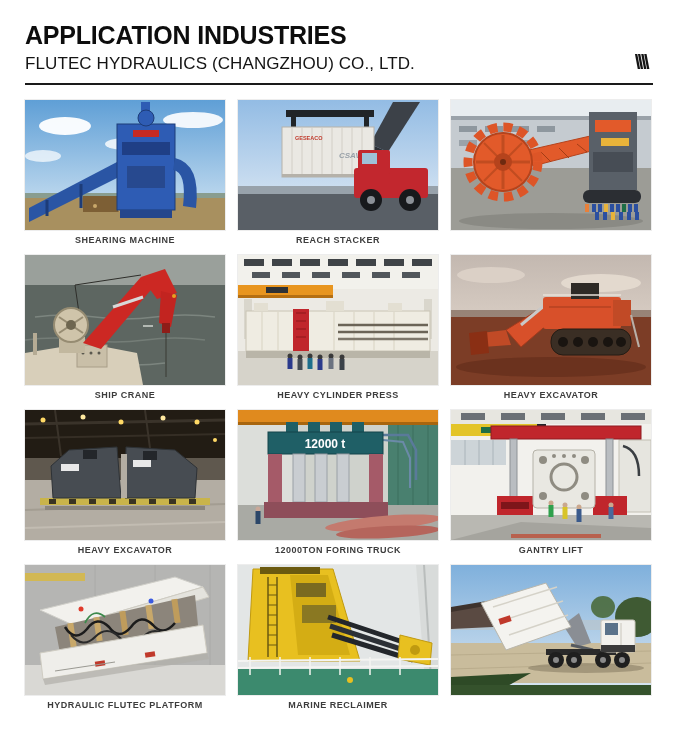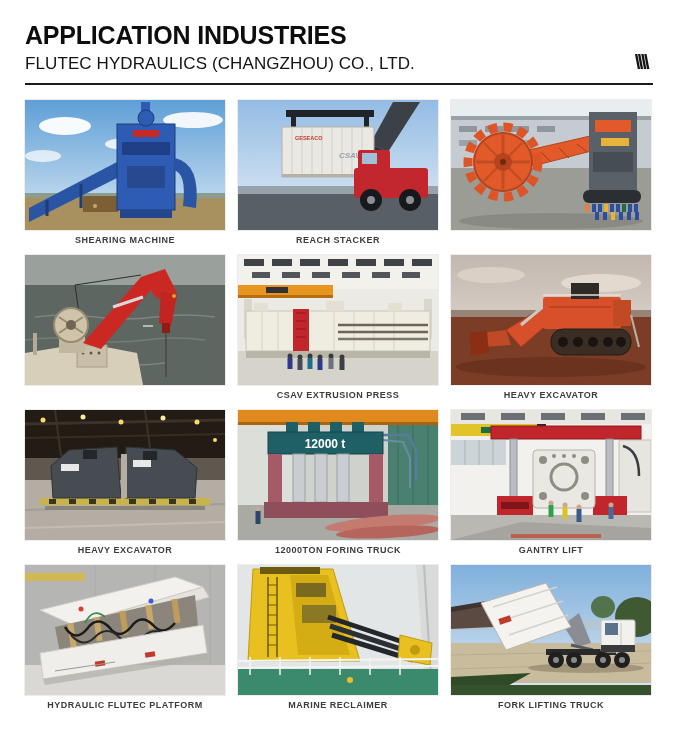--- a/index.html
+++ b/index.html
@@ -190,20 +190,21 @@
         <line x1="34" y1="78" x2="58" y2="62" stroke="#968c72" stroke-width="2"></line>
         <circle cx="46" cy="70" r="5" fill="#6e6650"></circle>
         <polygon points="58,88 116,22 130,30 76,94" fill="#cc2823"></polygon>
         <line x1="88" y1="52" x2="118" y2="42" stroke="#d8d8d8" stroke-width="3"></line>
         <polygon points="116,22 140,14 152,38 132,44" fill="#cc2823"></polygon>
         <polygon points="136,36 152,40 146,72 134,68" fill="#c22420"></polygon>
         <line x1="141" y1="70" x2="141" y2="122" stroke="#3a3a34"></line>
         <rect x="137" y="68" width="8" height="10" fill="#8e1d18"></rect>
         <circle cx="149" cy="41" r="2" fill="#e8a020"></circle>
       </svg>
+      <figcaption>SHIP CRANE</figcaption>
     </figure>
 
     <figure>
       <svg class="photo" viewBox="0 0 200 130">
         <rect width="200" height="130" fill="#eceae4"></rect>
         <rect width="200" height="34" fill="#f2f1ec"></rect>
         <rect x="6" y="4" width="20" height="7" fill="#3f4347"></rect>
           <rect x="34" y="4" width="20" height="7" fill="#3f4347"></rect>
         <rect x="62" y="4" width="20" height="7" fill="#3f4347"></rect>
           <rect x="90" y="4" width="20" height="7" fill="#3f4347"></rect>
@@ -249,21 +250,21 @@
           <circle cx="72" cy="101" r="2.5" fill="#3a3a3a"></circle>
             <rect x="69.5" y="103" width="5" height="11" fill="#1d6e8c"></rect>
           <circle cx="82" cy="102" r="2.5" fill="#3a3a3a"></circle>
             <rect x="79.5" y="104" width="5" height="11" fill="#2b3a8c"></rect>
           <circle cx="93" cy="101" r="2.5" fill="#3a3a3a"></circle>
             <rect x="90.5" y="103" width="5" height="11" fill="#6b7280"></rect>
           <circle cx="104" cy="102" r="2.5" fill="#3a3a3a"></circle>
             <rect x="101.5" y="104" width="5" height="11" fill="#3a4148"></rect>
         </g>
       </svg>
-      <figcaption>CSAV EXTRUSION PRESS</figcaption>
+      <figcaption>HEAVY CYLINDER PRESS</figcaption>
     </figure>
 
     <figure>
       <svg class="photo" viewBox="0 0 200 130">
         <defs>
             <linearGradient id="sky6" x1="0" y1="0" x2="0" y2="1">
           <stop offset="0" stop-color="#c3b8b0"></stop>
               <stop offset="1" stop-color="#ece1d6"></stop>
             </linearGradient>
           </defs>
@@ -519,17 +520,16 @@
         <rect x="150" y="80" width="34" height="7" fill="#3a3a3a"></rect>
         <circle cx="105" cy="95" r="8" fill="#1f1f1f"></circle>
           <circle cx="105" cy="95" r="3" fill="#8a8a8a"></circle>
         <circle cx="123" cy="95" r="8" fill="#1f1f1f"></circle>
           <circle cx="123" cy="95" r="3" fill="#8a8a8a"></circle>
         <circle cx="152" cy="95" r="8" fill="#1f1f1f"></circle>
           <circle cx="152" cy="95" r="3" fill="#8a8a8a"></circle>
         <circle cx="171" cy="95" r="8" fill="#1f1f1f"></circle>
           <circle cx="171" cy="95" r="3" fill="#8a8a8a"></circle>
       </svg>
-      <figcaption>FORK LIFTING TRUCK</figcaption>
     </figure>
 
   </div>
 </div>
 
 </body></html>

